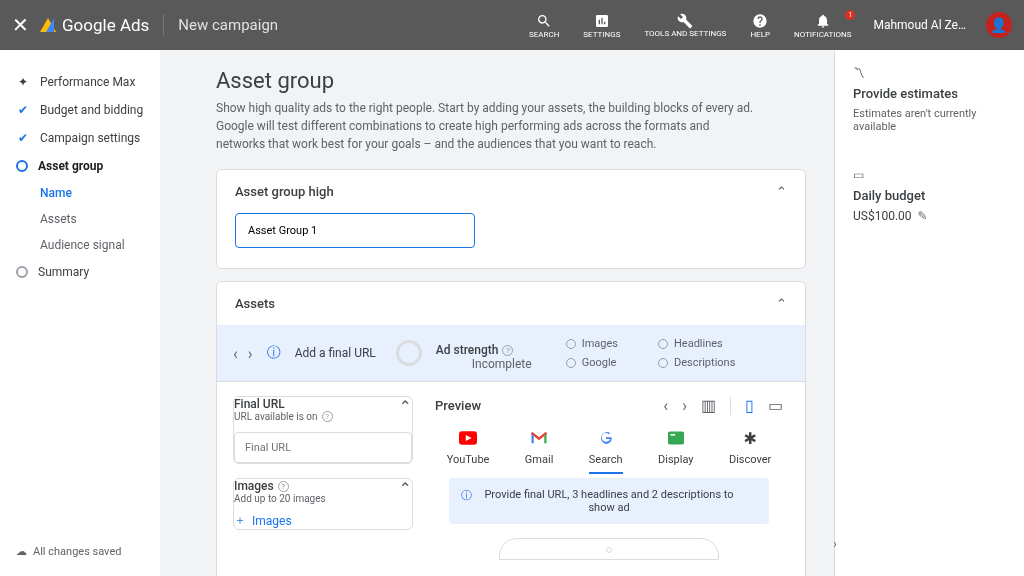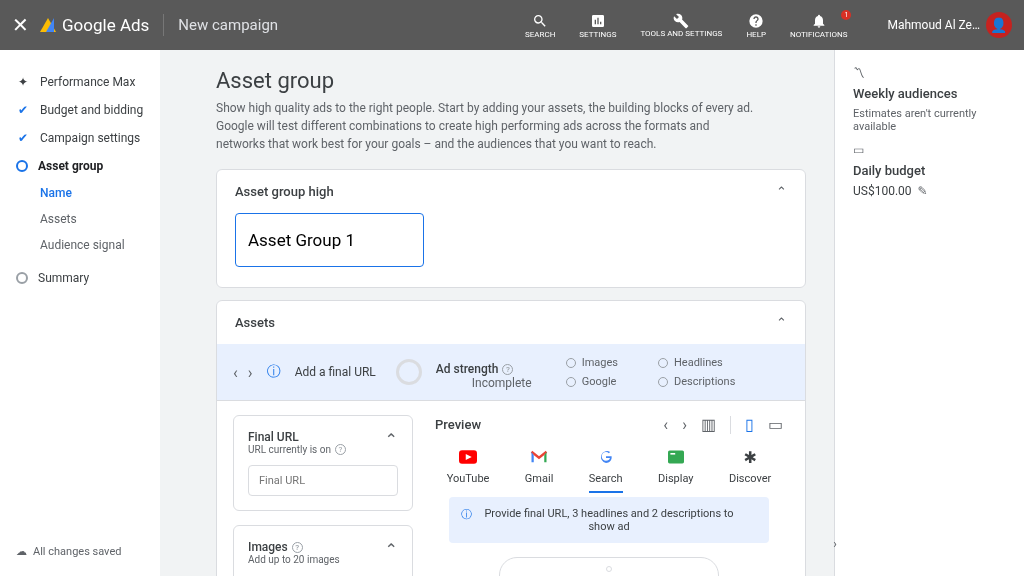--- a/index.html
+++ b/index.html
@@ -10,53 +10,53 @@
 .header .logo-mark { width:0; height:0; border-left:8px solid transparent; border-right:8px solid transparent; border-bottom:14px solid #fbbc04; position:relative; }
 .header .logo-mark::after{ content:''; position:absolute; left:-2px; top:0; width:0;height:0;border-left:8px solid transparent;border-right:0;border-bottom:14px solid #4285f4;}
 .header .brand { font-size:17px; font-weight:400;text-align:right; }
 .header .divider { width:1px; height:22px; background:#777; margin:0 14px; }
 .header .title { font-size:15px; color:#dfe1e5; }
 .header .tools { margin-left:auto; display:flex; gap:24px; }
 .tool { display:flex; flex-direction:column; align-items:center; font-size:8px; cursor:pointer; color:#fff; position:relative; }
 .tool .ico { width:18px; height:18px; display:flex; align-items:center; justify-content:center; }
 .tool .ico svg { fill:#fff; }
 .badge { position:absolute; top:-2px; right:-4px; width:10px;height:10px; background:#d93025; border-radius:50%; color:#fff; font-size:7px; display:flex; align-items:center; justify-content:center;}
-.header .user { margin-left:40px; display:flex; align-items:center; gap:6px; font-size:12px; }
+.header .user { margin-left:22px; display:flex; align-items:center; gap:20px; font-size:12px; }
 .avatar { width:26px; height:26px; border-radius:50%; background:#c5221f; display:flex; align-items:center; justify-content:center; font-size:14px;}
 .layout { display:flex; height:calc(576px - 50px); }
 .sidebar { width:160px; background:#fff; padding:18px 0 8px; display:flex; flex-direction:column; font-size:12px; }
 .side-item { display:flex; align-items:center; gap:10px; padding:7px 16px; cursor:pointer; color:#3c4043; }
 .side-item .mark { width:14px; height:14px; display:flex; align-items:center; justify-content:center;}
 .side-item.active { font-weight:700; color:#202124;}
 .sub { padding-left:40px; font-size:12px; color:#5f6368; cursor:pointer; padding-top:6px; padding-bottom:6px;}
 .sub.active { color:#1a73e8; font-weight:500;}
 .saved { margin-top:auto; padding:10px 16px; font-size:11px; color:#5f6368; display:flex; align-items:center; gap:6px;}
 .main { flex:1; overflow:auto; padding:18px 28px 0 56px; }
 h1.pgtitle { font-size:22px; font-weight:400; color:#3c4043; margin-bottom:6px;}
 .subtitle { font-size:12px; color:#5f6368; max-width:540px; line-height:1.5; margin-bottom:16px;}
 .card { background:#fff; border:1px solid #dadce0; border-radius:6px; margin-bottom:12px; }
 .card-head { display:flex; align-items:center; justify-content:space-between; padding:14px 18px; font-size:13px; font-weight:500;}
 .card-body { padding: 0 18px 20px;}
-.input-outline { border:1.5px solid #1a73e8; border-radius:4px; padding:16px 12px; font-size:17px; width:189px; }
+.input-outline { border:1.5px solid #1a73e8; border-radius:4px; padding:10px 12px; font-size:11px; width:240px; }
 .assets-bar { background:#e8f0fe; display:flex; align-items:center; padding:10px 16px; gap:14px; border-bottom:1px solid #dadce0; }
 .navarrows { display:flex; gap:10px; color:#5f6368;}
 .navarrows span{cursor:pointer;}
 .info-circ { color:#1a73e8; font-size:14px;}
 .addurl { font-size:12px; color:#3c4043;}
 .ring { width:26px; height:26px; border:3px solid #dadce0; border-radius:50%; margin-left:6px;}
 .strength { font-size:12px;margin-top:8px;}
 .strength .lbl{font-weight:500; display:flex; align-items:center; gap:4px;}
 .strength .val{color:#5f6368;padding-left:36px;}
 .chips { display:flex; gap:40px; margin-left:20px; font-size:11px; color:#5f6368;}
 .chipcol{display:flex; flex-direction:column; gap:6px;}
 .chip{display:flex; align-items:center; gap:6px;}
 .ocirc{width:10px;height:10px;border:1.5px solid #9aa0a6;border-radius:50%;}
 .assets-body{display:flex; padding:14px 16px 20px; gap:16px;}
 .leftcol{width:180px; display:flex; flex-direction:column; gap:14px;}
-.minicard{border:1px solid #dadce0; border-radius:6px; padding:14px;}
+.minicard{border:1px solid #dadce0; border-radius:6px; padding:0;}
 .mc-head{display:flex; justify-content:space-between; align-items:flex-start;}
 .mc-title{font-size:12px; font-weight:500;}
 .mc-sub{font-size:10px; color:#5f6368; display:flex; align-items:center; gap:4px;}
 .input-plain{border:1px solid #dadce0; border-radius:4px; padding:8px 10px; font-size:11px; color:#9aa0a6; margin-top:10px; width:100%;}
 .addlink{color:#1a73e8; font-size:12px; display:flex; align-items:center; gap:6px; margin-top:8px; cursor:pointer;}
 .preview{flex:1;}
 .pv-head{display:flex; align-items:center; justify-content:space-between; padding:0 6px 8px;gap:12px;}
 .pv-title{font-size:13px; font-weight:500;}
 .pv-ctrl{display:flex; align-items:center; gap:14px; color:#5f6368;}
 .pv-ctrl .sep{width:1px;height:18px;background:#dadce0;}
@@ -66,21 +66,21 @@
 .ch.active{border-bottom:2px solid #1a73e8;}
 .ch .cicon{width:18px;height:18px;display:flex;align-items:center;justify-content:center;}
 .searchad-lbl{text-align:center; font-size:11px; color:#5f6368; margin:10px 0;}
 .hint{background:#e8f0fe; border-radius:4px; padding:10px 34px; font-size:11px; color:#3c4043; text-align:center; position:relative; margin:0 20px;}
 .hint .hicon{position:absolute; left:12px; top:10px; color:#1a73e8;}
 .phone{margin:14px auto 0; width:220px; border:1px solid #dadce0; border-top-left-radius:18px; border-top-right-radius:18px; padding:8px 10px 0; background:#fff;}
 .notch{width:6px;height:6px;border:1px solid #dadce0; border-radius:50%; margin:0 auto 6px;}
 .right{width:190px; background:#fff; border-left:1px solid #dadce0; padding:16px 18px; font-size:12px; position:relative;}
 .right .icn{color:#5f6368; margin-bottom:6px;}
 .right h3{font-size:13px; font-weight:500; margin-bottom:6px;}
-.right .note{color:#5f6368; font-size:11px; margin-bottom:10px;}
+.right .note{color:#5f6368; font-size:11px; margin-bottom:35px;}
 .right .budget{display:flex; align-items:center; gap:6px;}
 .chev-toggle{position:absolute; left:-10px; bottom:22px; width:20px;height:20px; cursor:pointer; display:flex;align-items:center;justify-content:center;color:#5f6368;}
 svg{display:block;}
 .qcirc{width:11px;height:11px;border:1px solid #9aa0a6;border-radius:50%;font-size:8px;display:inline-flex;align-items:center;justify-content:center;color:#9aa0a6;}
 </style>
 </head>
 <body>
 
 <div class="header">
   <div class="close">✕</div>
@@ -153,21 +153,21 @@
         <span class="mark" style="color:#1a73e8;">✔</span>
         <span>Campaign settings</span>
       </div>
     <div class="side-item active">
         <span class="mark" style="border:2px solid #1a73e8;border-radius:50%;width:12px;height:12px;"></span>
         <span>Asset group</span>
       </div>
     <div class="sub active">Name</div>
     <div class="sub">Assets</div>
     <div class="sub">Audience signal</div>
-    <div class="side-item" style="margin-top:6px;">
+    <div class="side-item" style="">
         <span class="mark" style="border:2px solid #9aa0a6;border-radius:50%;width:12px;height:12px;"></span>
         <span>Summary</span>
       </div>
     <div class="saved">
         <span>☁</span>
         <span>All changes saved</span>
       </div>
   </div>
 
   <div class="main">
@@ -227,21 +227,21 @@
           </div>
         </div>
       </div>
       <div class="assets-body">
         <div class="leftcol">
           <div class="minicard">
             <div class="mc-head">
               <div>
                 <div class="mc-title">Final URL</div>
                 <div class="mc-sub">
-                    <span>URL currently is on</span>
+                    <span>URL available is on</span>
                     <span class="qcirc">?</span>
                   </div>
               </div>
               <span style="color:#5f6368;cursor:pointer;">⌃</span>
             </div>
             <input class="input-plain" placeholder="Final URL" style="">
           </div>
           <div class="minicard">
             <div class="mc-head">
               <div>
@@ -322,21 +322,21 @@
             <div class="notch"></div>
 
           </div>
         </div>
       </div>
     </div>
   </div>
 
   <div class="right">
     <div class="icn">〽</div>
-    <h3>Weekly audiences</h3>
+    <h3>Provide estimates</h3>
     <div class="note">Estimates aren't currently available</div>
     <div class="icn">▭</div>
     <h3>Daily budget</h3>
     <div class="budget">
       <span>US$100.00</span>
       <span style="cursor:pointer;color:#5f6368;">✎</span>
     </div>
     <div class="chev-toggle">›</div>
   </div>
 </div>

